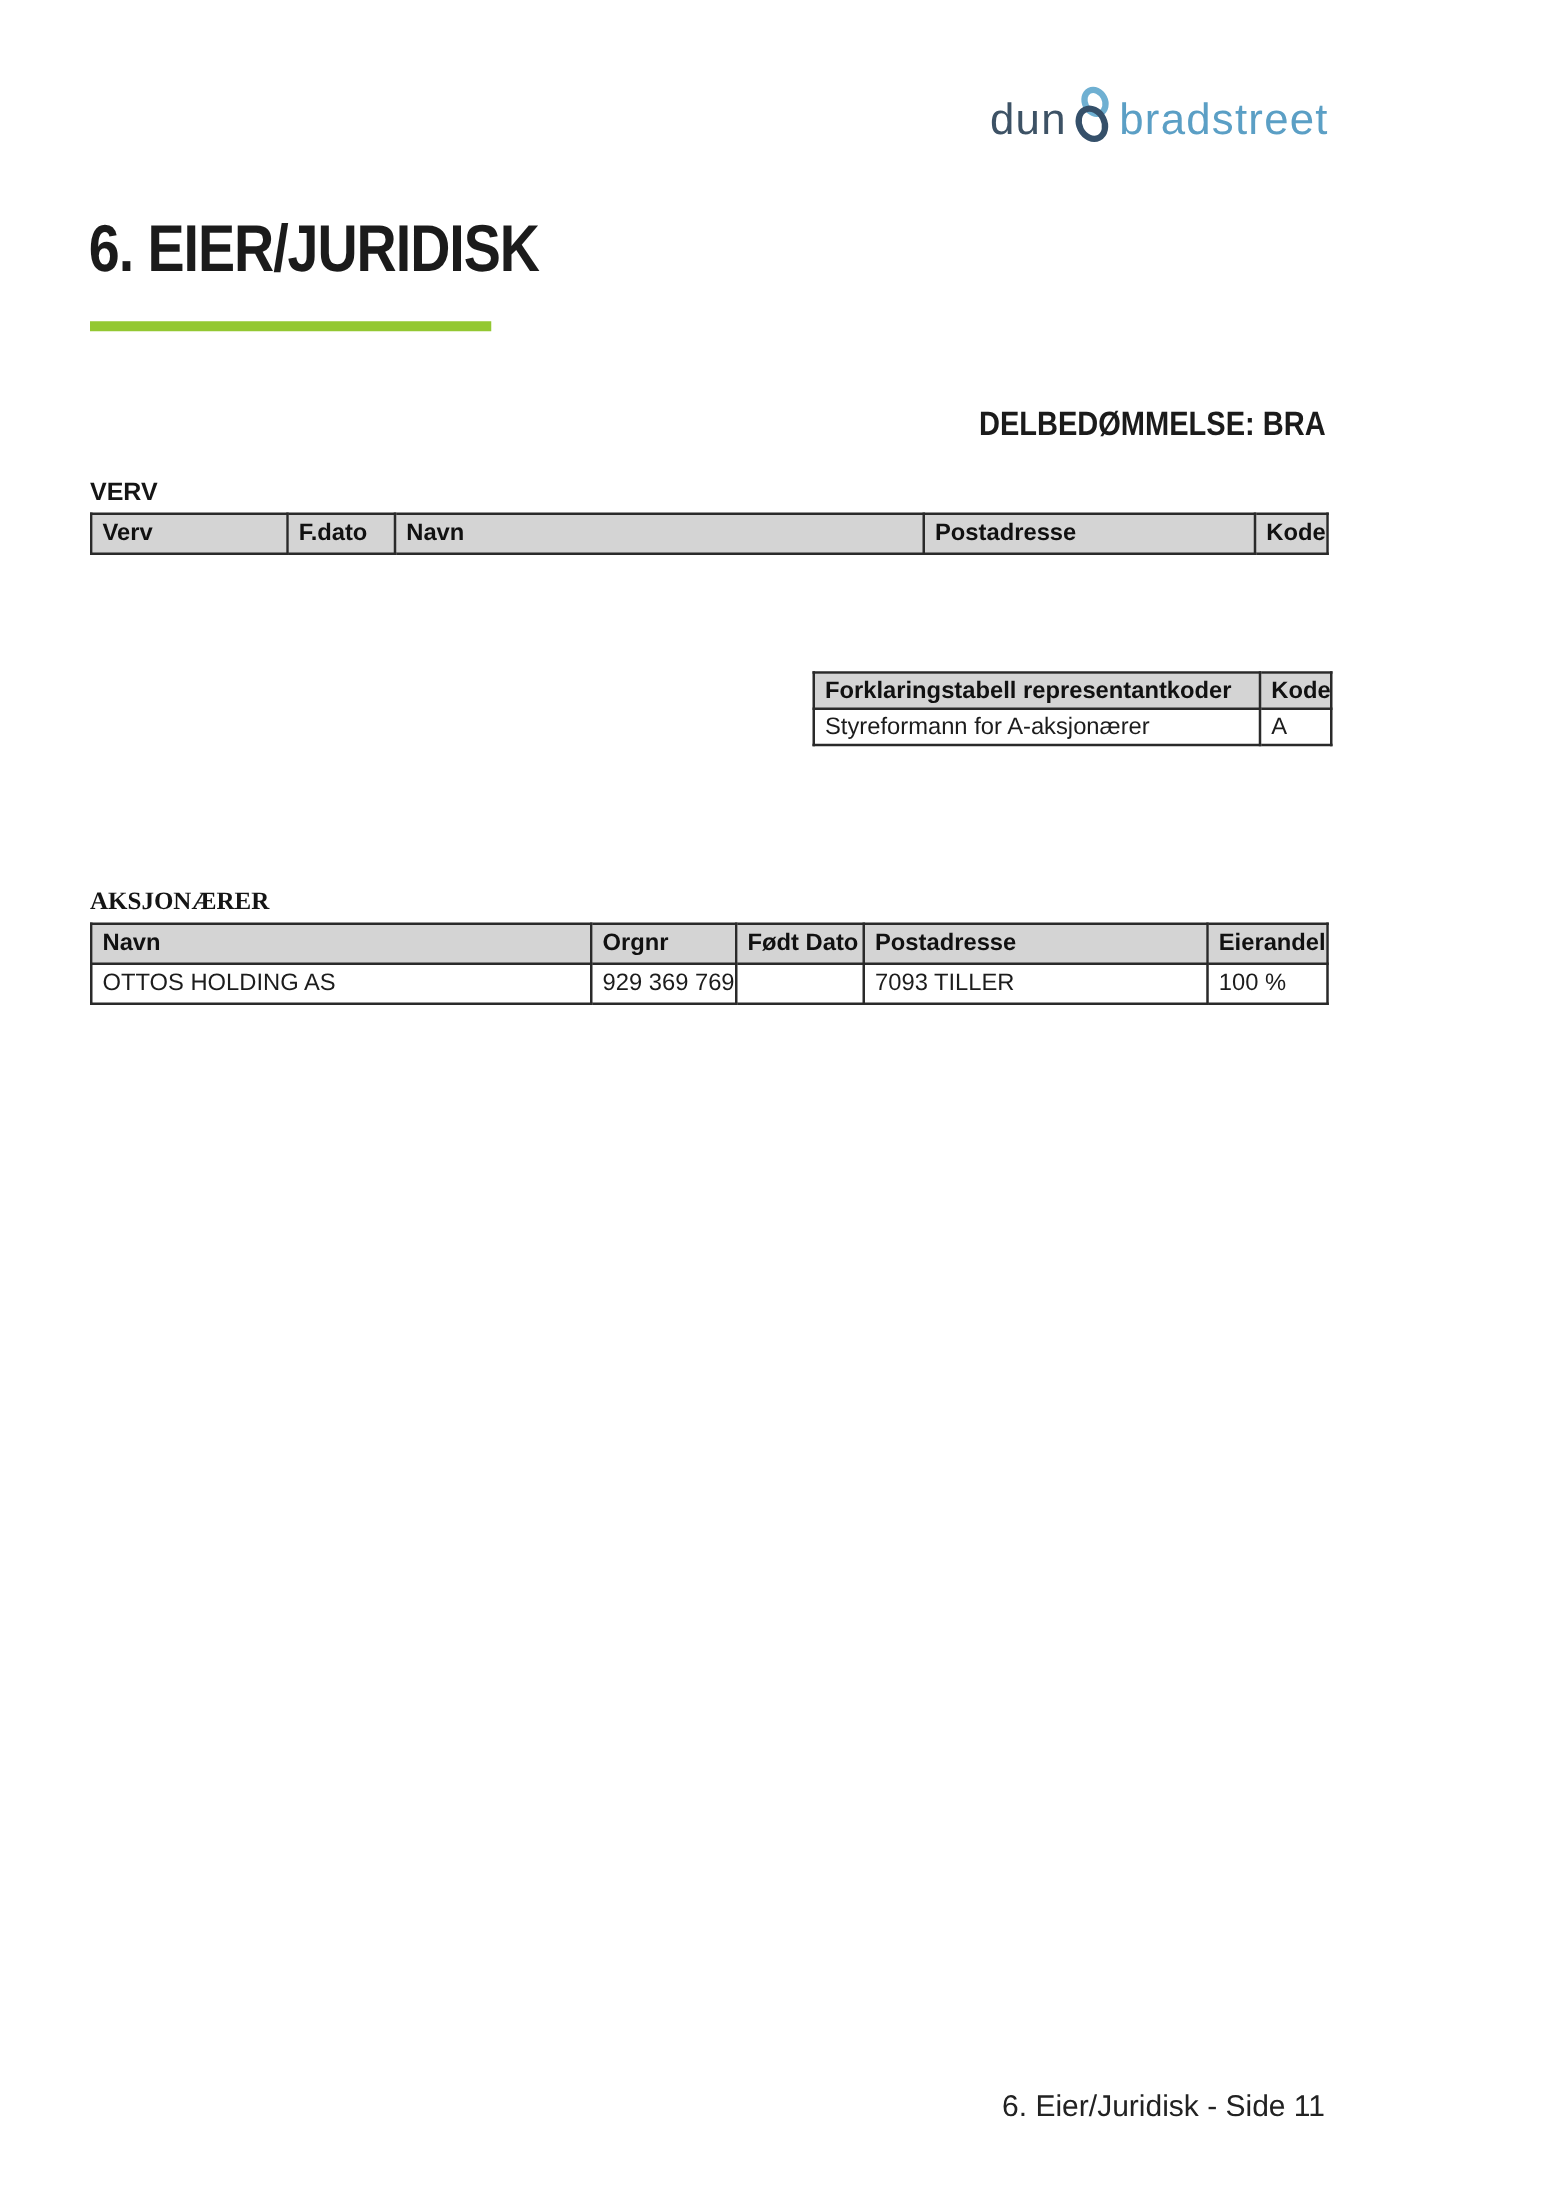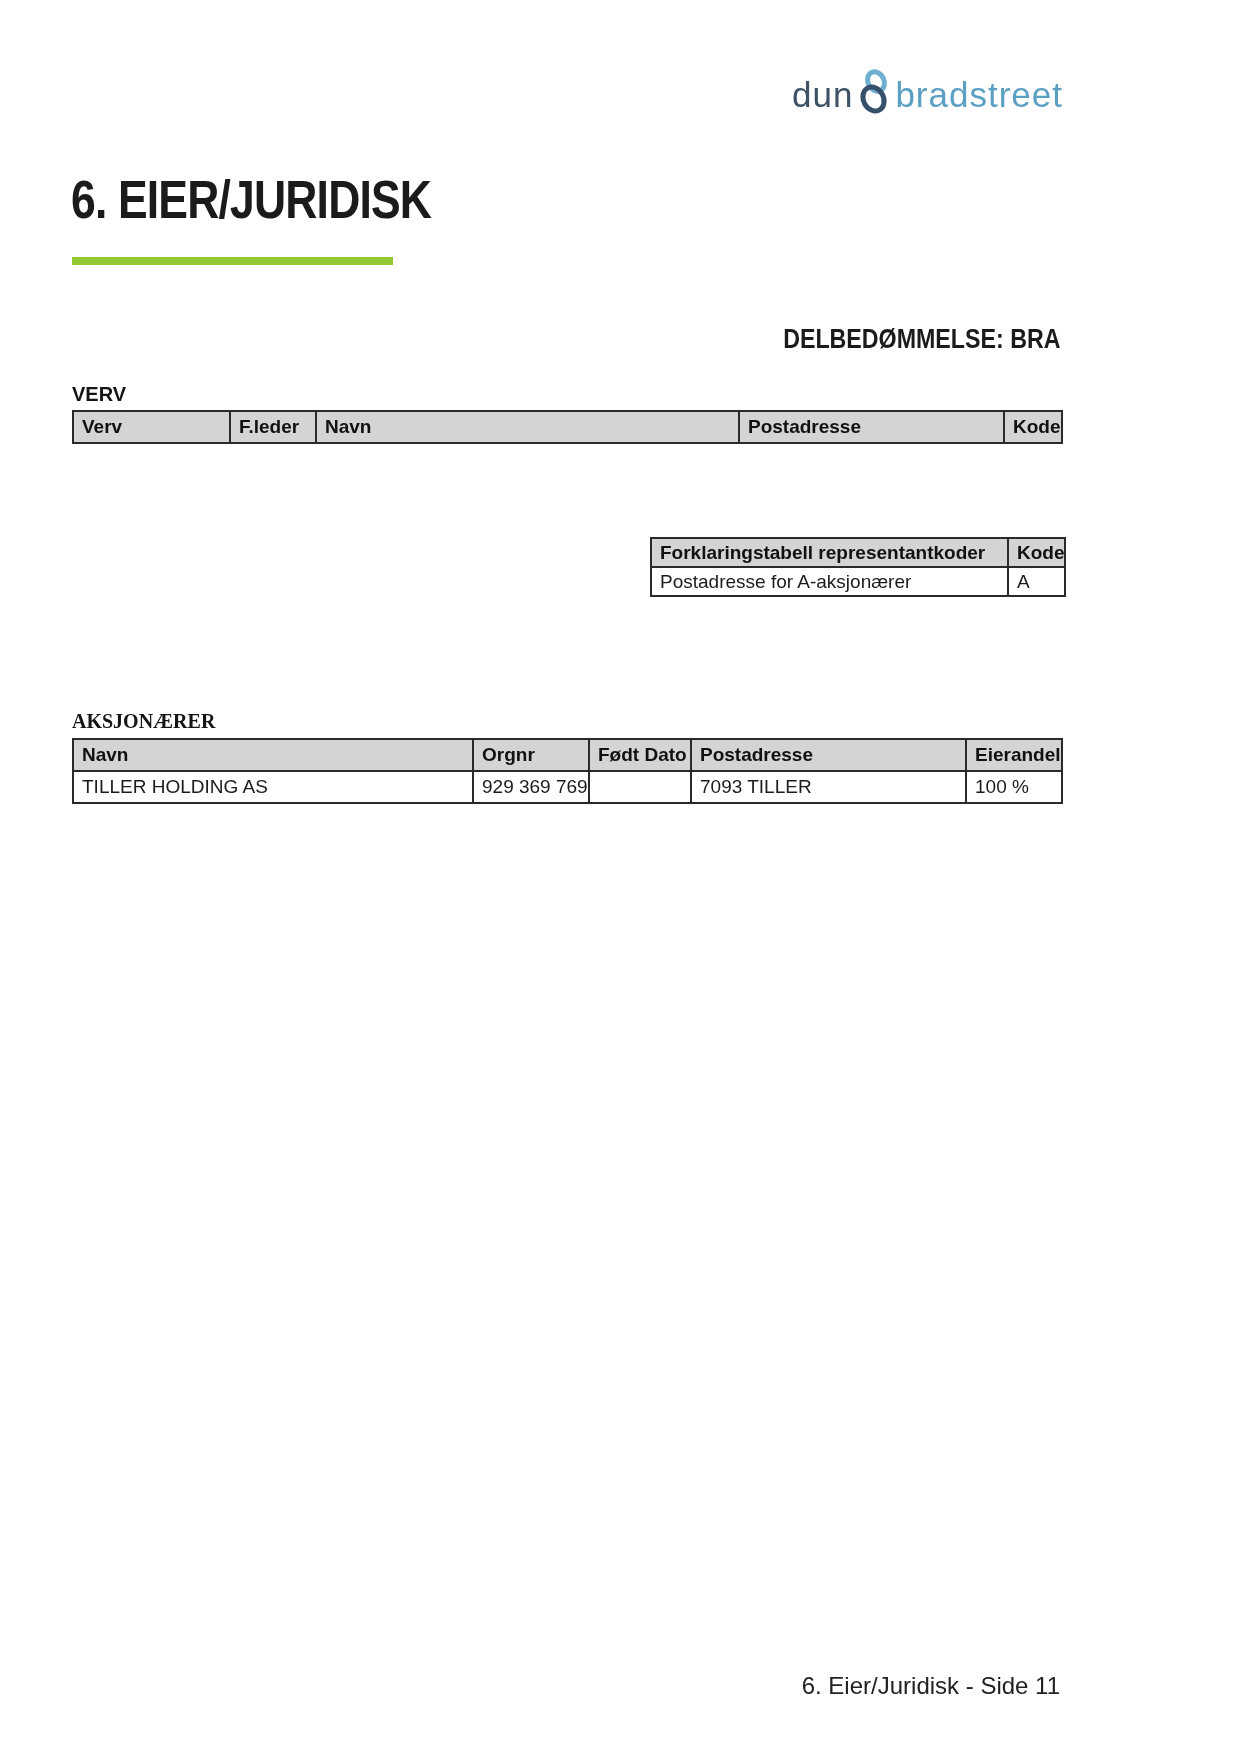--- a/index.html
+++ b/index.html
@@ -138,21 +138,21 @@
     <colgroup>
       <col style="width:157px">
         <col style="width:86px">
         <col style="width:423px">
         <col style="width:265px">
         <col style="width:58px">
     </colgroup>
     <thead>
       <tr>
         <th>Verv</th>
-        <th>F.leder</th>
+        <th>F.dato</th>
         <th>Navn</th>
         <th>Postadresse</th>
         <th>Kode</th>
       </tr>
     </thead>
     <tbody>
     </tbody>
   </table>
 
   <table id="rep-table">
@@ -161,21 +161,21 @@
         <col style="width:57px">
     </colgroup>
     <thead>
       <tr>
         <th>Forklaringstabell representantkoder</th>
         <th>Kode</th>
       </tr>
     </thead>
     <tbody>
       <tr>
-        <td>Postadresse for A-aksjonærer</td>
+        <td>Styreformann for A-aksjonærer</td>
         <td>A</td>
       </tr>
     </tbody>
   </table>
 
   <div class="section-label" id="aks-label">AKSJONÆRER</div>
   <table id="aks-table">
     <colgroup>
       <col style="width:400px">
         <col style="width:116px">
@@ -187,21 +187,21 @@
       <tr>
         <th>Navn</th>
         <th>Orgnr</th>
         <th>Født Dato</th>
         <th>Postadresse</th>
         <th>Eierandel</th>
       </tr>
     </thead>
     <tbody>
       <tr>
-        <td>TILLER HOLDING AS</td>
+        <td>OTTOS HOLDING AS</td>
         <td>929 369 769</td>
         <td></td>
         <td>7093 TILLER</td>
         <td>100 %</td>
       </tr>
     </tbody>
   </table>
 
   <div class="footer">6. Eier/Juridisk - Side 11</div>
 

